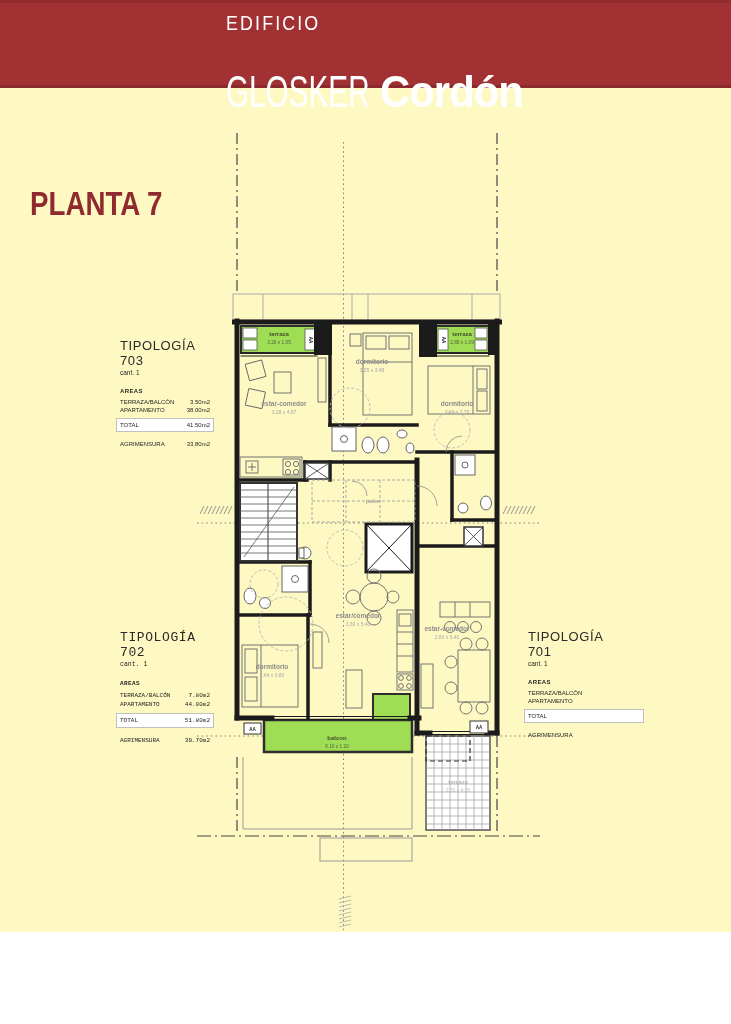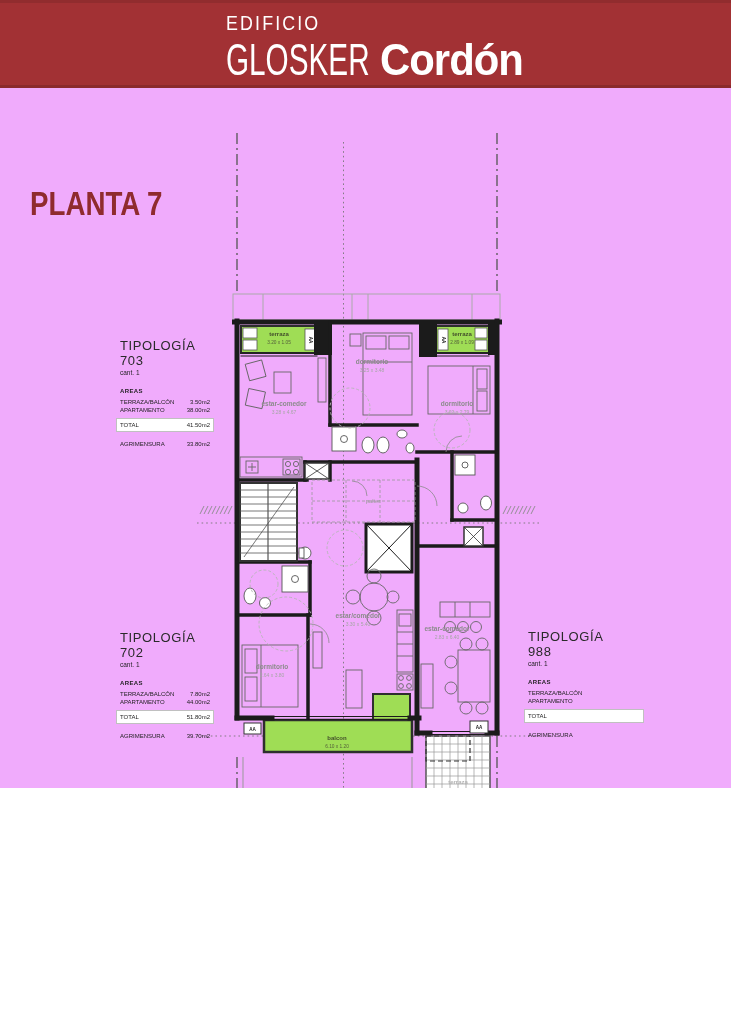--- a/index.html
+++ b/index.html
@@ -1,46 +1,46 @@
 <!DOCTYPE html>
 <html><head>
 <meta charset="utf-8">
 <style>
   html,body{margin:0;padding:0;background:#fff;}
-  .page{position:relative;width:731px;height:788px;background:#f0abfc;overflow:hidden;
+  .page{position:relative;width:731px;height:932px;background:#fef9c3;overflow:hidden;
         font-family:"Liberation Sans",sans-serif;}
 
   
   .banner{position:absolute;left:0;top:0;width:731px;height:88px;background:#a23134;
           box-shadow:inset 0 -3px 0 rgba(0,0,0,.14), inset 0 3px 0 rgba(0,0,0,.10);}
   .brand{position:absolute;left:226px;top:11px;color:#fff;}
   .edificio{font-size:21px;font-weight:500;letter-spacing:2.5px;
             transform:scaleX(.85);transform-origin:left bottom;}
-  .brand-row{display:flex;align-items:flex-end;height:50px;line-height:50px;white-space:nowrap;}
+  .brand-row{display:flex;align-items:flex-end;height:50px;line-height:50px;white-space:nowrap;margin-top:32px;}
   .glosker{display:inline-block;font-size:45px;font-weight:400;letter-spacing:0;
            transform:scaleX(.66);transform-origin:left center;}
   .cordon{display:inline-block;font-size:44px;font-weight:700;letter-spacing:-1px;
           transform:scaleX(.95);transform-origin:left center;margin-left:-64px;}
 
   
   .planta{position:absolute;left:30px;top:185px;font-size:33px;font-weight:800;color:#8f2b2e;
           transform:scaleX(.84);transform-origin:left top;margin:0;}
 
   
   .typo{position:absolute;width:90px;color:#1e1e1e;}
   .t-title{font-size:13px;letter-spacing:.6px;color:#2a2a2a;}
   .t-cant{font-size:6.5px;margin-top:1px;}
   .t-areas{font-size:6px;font-weight:bold;margin-top:12px;letter-spacing:.4px;}
   .t-row{display:flex;justify-content:space-between;font-size:6px;margin-top:1.5px;}
   .t-row.first{margin-top:5px;}
   .t-total{display:flex;justify-content:space-between;font-size:6px;border:1px solid #c0c0c0;
            background:#fff;padding:3px;margin:5px -4px 0;}
   .t-agr{display:flex;justify-content:space-between;font-size:6px;margin-top:9px;}
   #typo-703{left:120px;top:338px;}
-  #typo-702{left:120px;top:630px;}
+  #typo-702{left:120px;top:630px;font-family:Liberation Mono, monospace;}
   #typo-701{left:528px;top:629px;}
   #typo-701 .t-total{margin-right:-26px;}
 
   
   svg{font-family:"Liberation Sans",sans-serif;}
   .tg {font-size:6px;font-weight:bold;fill:#44502c;text-anchor:middle;}
   .tgd{font-size:4.8px;fill:#55613a;text-anchor:middle;}
   .rn {font-size:6.5px;font-weight:bold;fill:#8c8c8c;text-anchor:middle;}
   .rd {font-size:5px;fill:#a6a6a6;text-anchor:middle;}
   .pl {font-size:6px;fill:#9a9a9a;text-anchor:middle;}
@@ -421,21 +421,21 @@
       <span>TOTAL</span>
       <span>51.80m2</span>
     </div>
     <div class="t-agr">
       <span>AGRIMENSURA</span>
       <span>39.70m2</span>
     </div>
   </div>
 
   <div class="typo" id="typo-701">
-    <div class="t-title">TIPOLOGÍA 988</div>
+    <div class="t-title">TIPOLOGÍA 701</div>
     <div class="t-cant">cant. 1</div>
     <div class="t-areas">AREAS</div>
     <div class="t-row first">
       <span>TERRAZA/BALCÓN</span>
       <span></span>
     </div>
     <div class="t-row">
       <span>APARTAMENTO</span>
       <span></span>
     </div>

